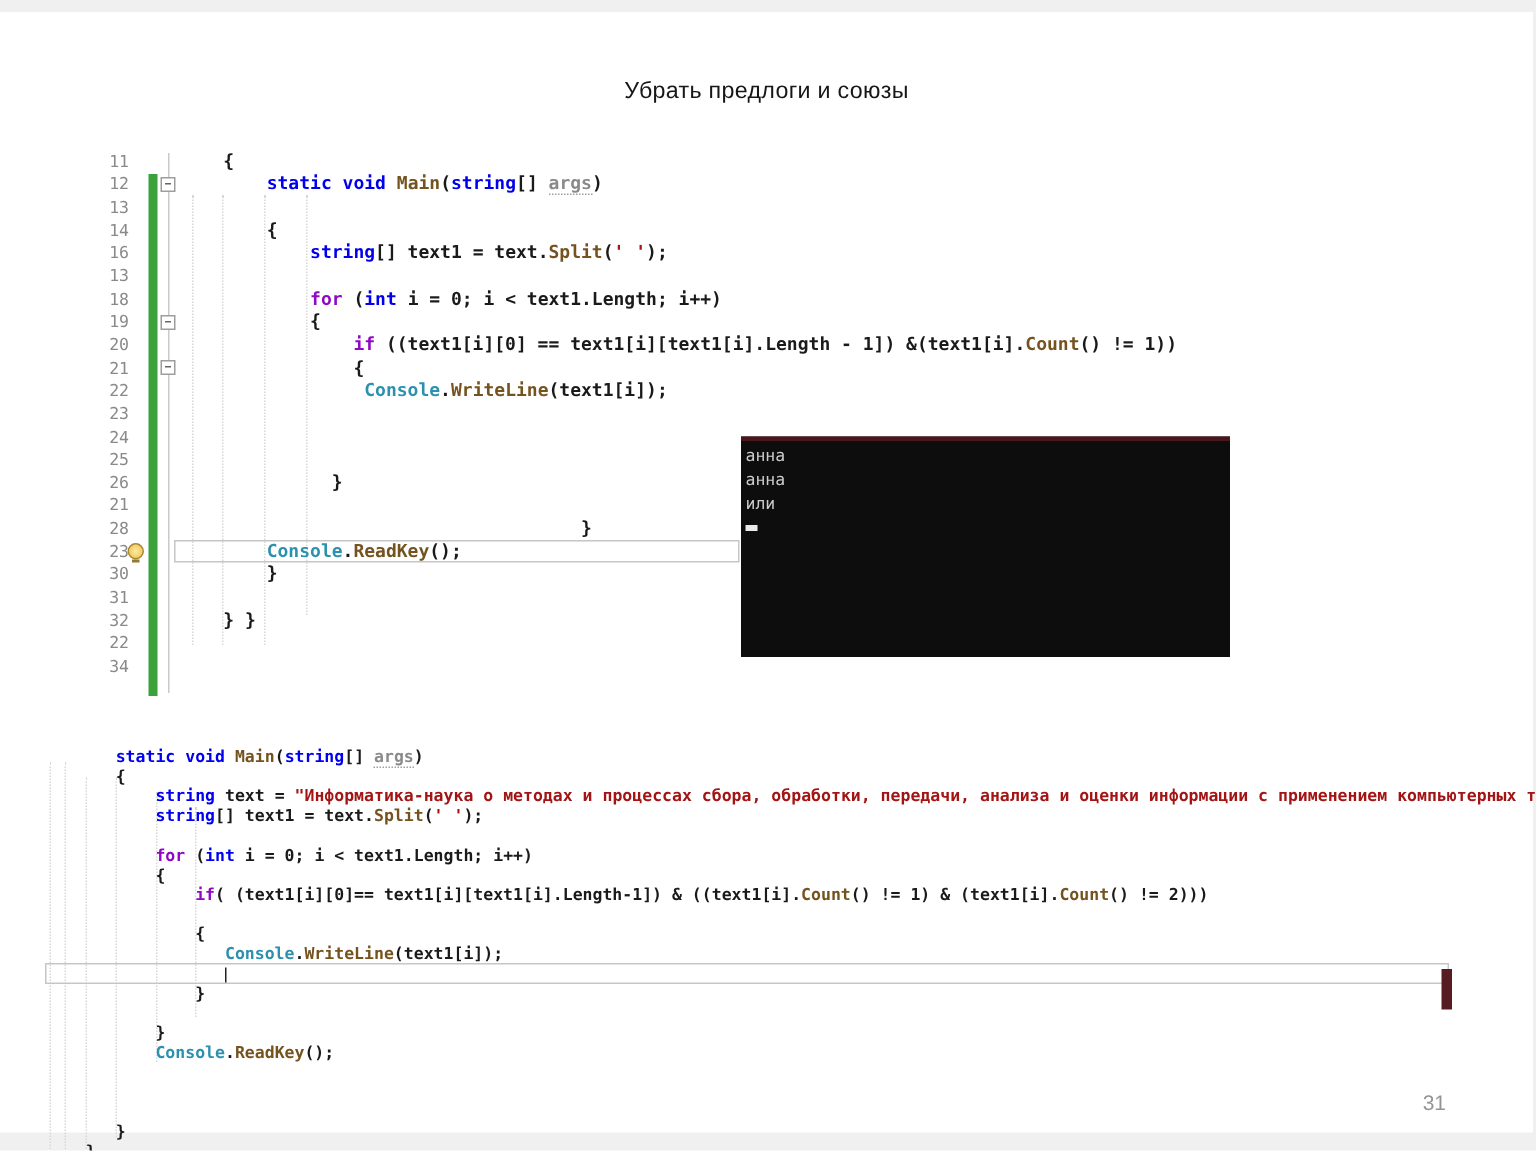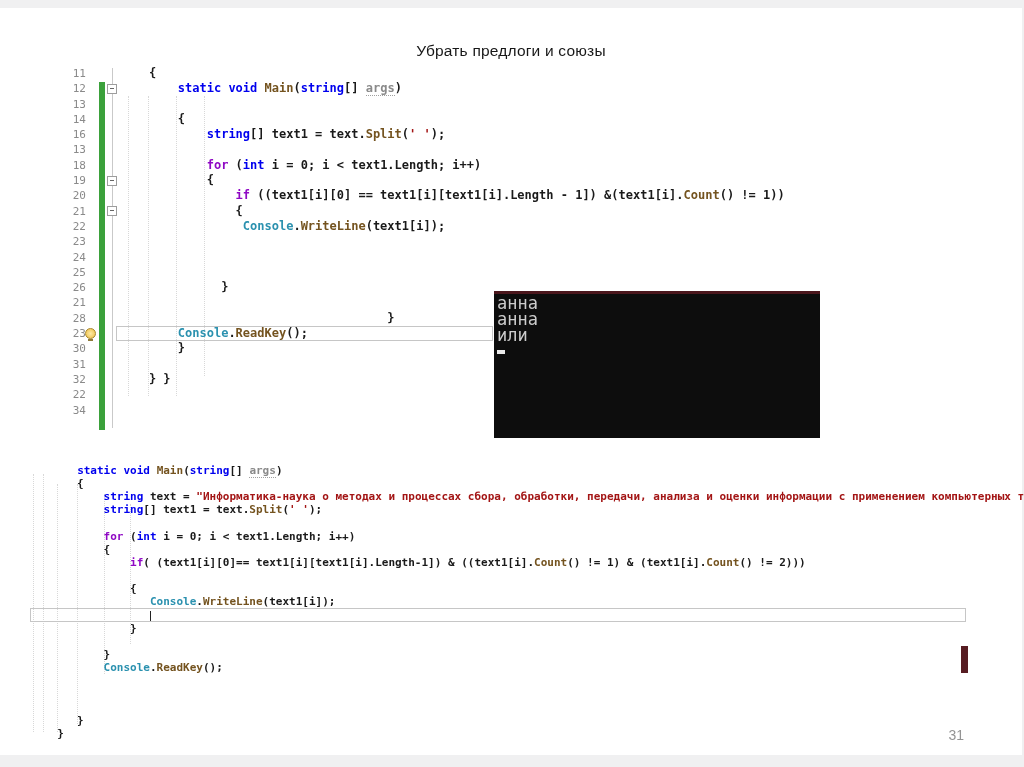--- a/index.html
+++ b/index.html
@@ -6,25 +6,25 @@
   body{
     width:1024px;height:767px;position:relative;overflow:hidden;
     background:#f0f0f1;
     font-family:"Liberation Sans", sans-serif;
   }
   .slide{
     position:absolute;left:0;top:8px;width:1022px;height:747px;
     background:#ffffff;
   }
   .title{
-    position:absolute;left:0;top:34px;width:100%;text-align:center;
+    position:absolute;left:0;top:44px;width:100%;text-align:center;
     font-size:15.5px;color:#171717;letter-spacing:.2px;
   }
   
-  .editor{position:absolute;overflow:hidden;z-index:1;}
+  .editor{position:absolute;overflow:hidden;z-index:1;margin-top:34px;}
   .e1{left:60px;top:58px;width:762px;height:364px;}
   .e2{left:30px;top:456px;width:994px;height:277px;}
   .crow{position:relative;white-space:pre;}
   .e1 .crow{height:15.3px;line-height:15.3px;font-size:12px;}
   .e2 .crow{height:13.15px;line-height:13.15px;font-size:11px;}
   .crow, .code, .ln{font-family:"DejaVu Sans Mono", monospace;}
   .code{position:absolute;top:0;white-space:pre;font-weight:bold;color:var(--pl);}
   .e1 .code{left:60px;}
   .e2 .code{left:14px;}
   .ln{position:absolute;left:0;width:26px;text-align:right;color:#8a8a8a;
@@ -41,21 +41,21 @@
   .collapse::after{content:"";position:absolute;left:2px;right:2px;top:3px;height:1px;background:#666;}
   .guide{position:absolute;width:0;border-left:1px dotted #d8d8d8;}
   .curline{position:absolute;border:1px solid #c6c6c6;background:transparent;box-sizing:border-box;}
   .bulb{position:absolute;left:25px;top:262px;width:11px;height:11px;border-radius:50%;
         background:radial-gradient(#fdeaa6,#eebe44);border:1px solid #a8862a;box-sizing:border-box;}
   .bulb::after{content:"";position:absolute;left:2px;top:10px;width:5px;height:2px;background:#8f7a3a;}
   
   .console{position:absolute;background:var(--console_bg);z-index:3;overflow:hidden;
            font-family:"DejaVu Sans Mono", monospace;color:var(--console_fg);}
   .c1{left:494px;top:283px;width:326px;height:147px;border-top:3px solid var(--console_border);
-      font-size:17px;line-height:15.8px;padding:2px 16px 0 3px;box-sizing:border-box;}
+      font-size:11px;line-height:15.8px;padding:2px 16px 0 3px;box-sizing:border-box;}
   .c2{left:283px;top:664px;width:685px;height:76px;font-size:11.5px;line-height:15px;
       padding:3px 0 0 3px;box-sizing:border-box;}
   .cursor{width:8px;height:4px;background:#eaeaea;margin-top:7px;}
   .redbar{position:absolute;left:961px;top:638px;width:7px;height:27px;background:var(--redbar);z-index:2;}
   .page-num{position:absolute;left:926px;top:719px;width:38px;text-align:right;
             font-size:14px;color:#949494;z-index:4;}
 </style>
 </head>
 <body>
 

